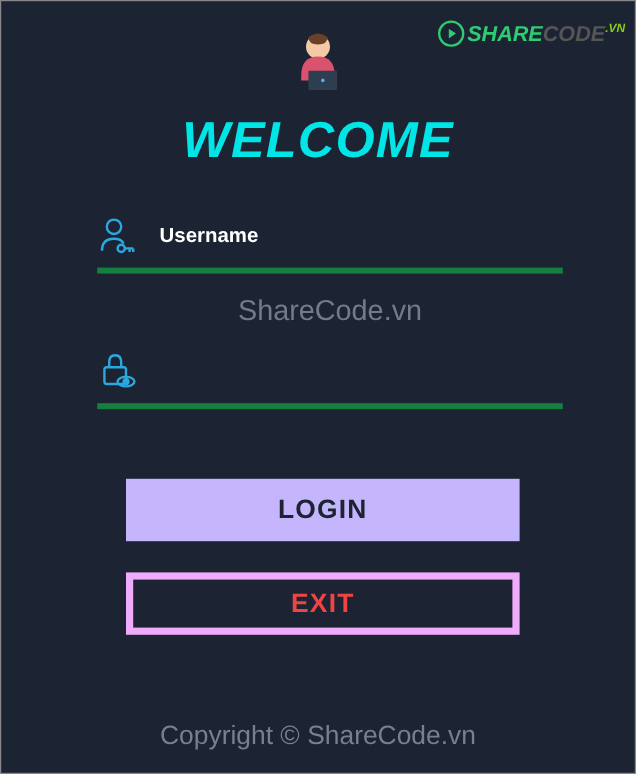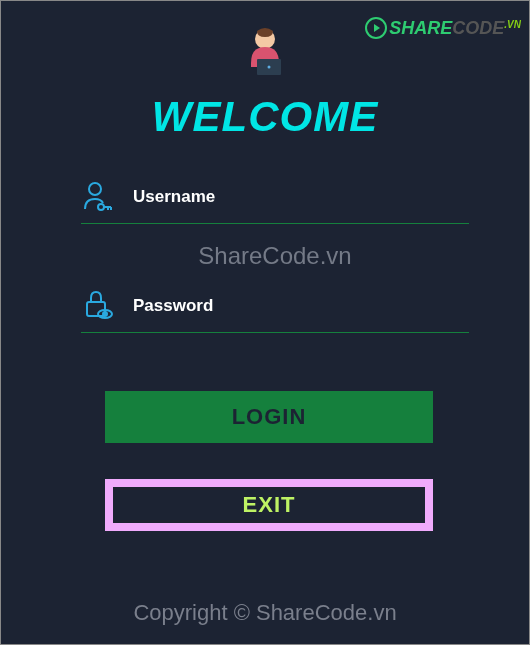--- a/index.html
+++ b/index.html
@@ -70,21 +70,21 @@
     .form {
       position: absolute;
       top: 160px;
       left: 80px;
       right: 60px;
     }
     .field {
       display: flex;
       align-items: center;
       margin-top: 18px;
-      border-bottom: 1px solid #15803d;
+      border-bottom: 5px solid #15803d;
       padding-bottom: 8px;
     }
     .field-icon {
       width: 36px;
       height: 36px;
       color: #2aa9e0;
       flex-shrink: 0;
     }
     .field-input {
       flex: 1;
@@ -112,29 +112,29 @@
       width: 328px;
       height: 52px;
       margin-left: 24px;
       font-size: 22px;
       font-weight: bold;
       border: none;
       cursor: pointer;
       letter-spacing: 1px;
     }
     .btn-login {
-      background: #15803d;
+      background: #c4b5fd;
       color: #1c2333;
       margin-top: 58px;
     }
     .btn-exit {
       background: #1c2333;
-      color: #bef264;
-      border: 8px solid #f0abfc;
-      margin-top: 36px;
+      color: #ef4444;
+      border: 6px solid #f0abfc;
+      margin-top: 26px;
     }
     .footer {
       position: absolute;
       bottom: 18px;
       left: 0;
       right: 0;
       text-align: center;
       color: #7a7f8c;
       font-size: 22px;
       font-weight: normal;
@@ -179,21 +179,20 @@
 
   <div class="field">
     <span class="field-icon">
       <svg viewBox="0 0 36 36" fill="none" stroke="#2aa9e0" stroke-width="2">
         <rect x="6" y="14" width="18" height="14" rx="2"></rect>
         <path d="M 10 14 L 10 10 Q 10 4 15 4 Q 20 4 20 10 L 20 14"></path>
         <ellipse cx="24" cy="26" rx="7" ry="4"></ellipse>
         <circle cx="24" cy="26" r="2" fill="#2aa9e0"></circle>
       </svg>
     </span>
-    <input class="field-input" type="password" placeholder="Password" style="">
   </div>
 
   <button class="btn btn-login">LOGIN</button>
 
   <button class="btn btn-exit">EXIT</button>
 </div>
 
 <div class="footer">Copyright © ShareCode.vn</div>
 
 </body></html>

